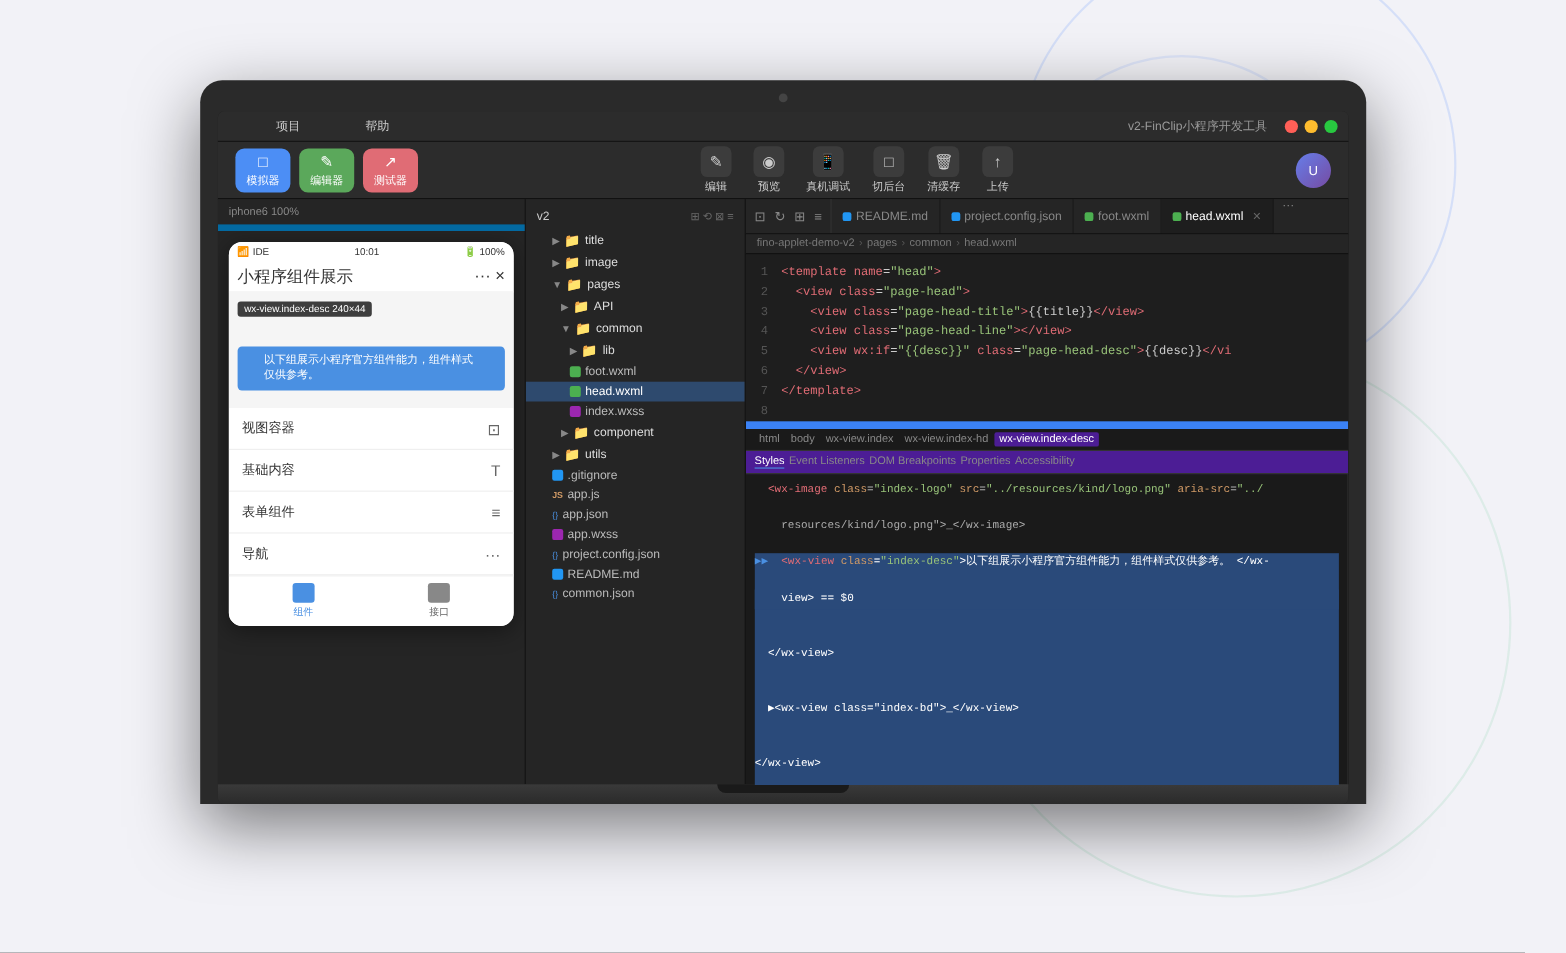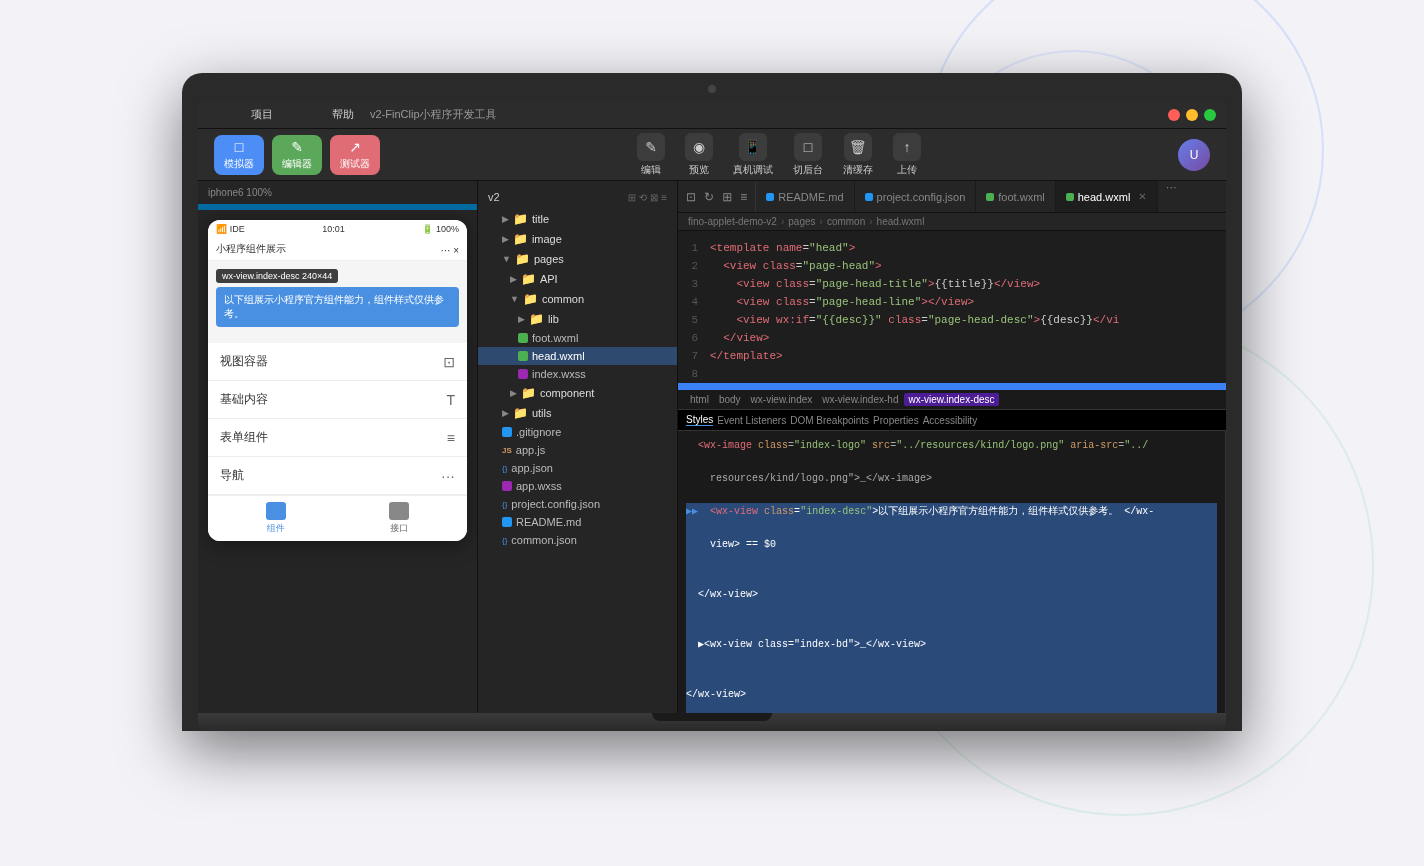--- a/index.html
+++ b/index.html
@@ -101,21 +101,21 @@
       gap: 16px;
     }
     .menubar-item {
       color: #ccc;
       font-size: 11px;
       cursor: pointer;
       margin-left: 43px;
     }
     .menubar-title {
       flex: 1;
-      text-align: left;
+      text-align: right;
       color: #999;
       font-size: 11px;
     }
     .menubar-controls {
       display: flex;
       gap: 6px;
     }
     .win-btn {
       width: 12px; height: 12px;
       border-radius: 50%;
@@ -240,51 +240,52 @@
       display: flex;
       justify-content: space-between;
       align-items: center;
       padding: 4px 8px;
       font-size: 9px;
       color: #333;
     }
     .phone-title-bar {
       background: white;
       text-align: center;
-      font-size: 10px;
+      font-size: 15px;
       color: #333;
       padding: 4px;
       border-bottom: 1px solid #eee;
       display: flex;
       justify-content: space-between;
-      align-items: flex-end;
+      align-items: flex-start;
       padding: 4px 8px;
     }
     .phone-content {
       background: #f5f5f5;
       padding: 8px;
     }
     .phone-tooltip {
       background: rgba(0,0,0,0.75);
       color: white;
       font-size: 9px;
       padding: 2px 6px;
       border-radius: 3px;
       display: inline-block;
       margin-bottom: 4px;
       position: relative;
     }
     .phone-blue-box {
       background: #4a90e2;
       border-radius: 4px;
-      padding: 6px 8px;
+      padding: 6px 24px;
       font-size: 10px;
       color: white;
       line-height: 1.4;
       margin-bottom: 8px;
+      margin-top: 23px;
     }
     .phone-nav-items {
       background: white;
     }
     .phone-nav-item {
       display: flex;
       justify-content: space-between;
       align-items: center;
       padding: 10px 12px;
       border-bottom: 1px solid #eee;
@@ -496,23 +497,22 @@
     .html-tag { color: #e06c75; }
     .html-attr { color: #d19a66; }
     .html-value { color: #98c379; }
     .html-dots { color: #666; }
     .element-tabs {
       display: flex;
       gap: 4px;
       font-size: 10px;
       color: #888;
       padding: 4px 8px;
-      background: #000000;
+      background: #4c1d95;
       border-bottom: 1px solid #333;
-      align-items: center;
     }
     .el-tab { cursor: pointer; }
     .el-tab.active { color: #fff; border-bottom: 1px solid #4a90e2; }
 
     
     .node-path {
       display: flex;
       gap: 2px;
       padding: 3px 8px;
       background: #1a1a1a;

